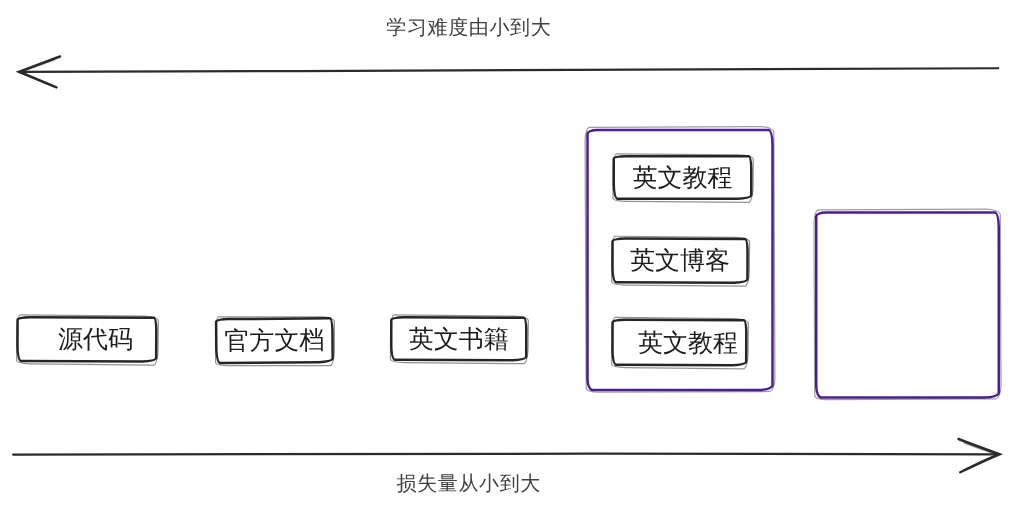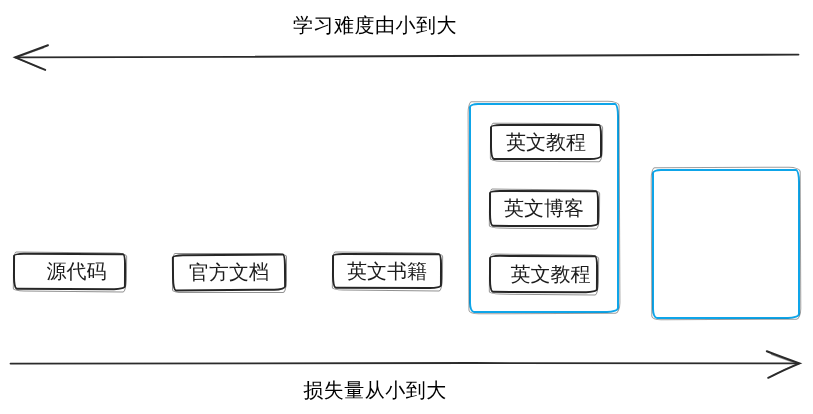--- a/index.html
+++ b/index.html
@@ -22,23 +22,23 @@
     top: 0;
     width: 813px;
     height: 414px;
     pointer-events: none;
   }
   .axis-label {
     position: absolute;
     left: 269px;
     width: 212px;
     text-align: center;
-    font-size: 20px;
+    font-size: 16px;
     letter-spacing: 0.5px;
-    color: #000000;
+    color: #404040;
     white-space: nowrap;
   }
   .axis-label.top { top: 12px; }
   .axis-label.bottom { top: 377px; }
 
   
   .sbox {
     position: absolute;
     box-sizing: border-box;
     display: flex;
@@ -57,21 +57,21 @@
     inset: -3.5px -2px -3px -2.5px;
     border: 1.5px solid rgba(38, 38, 38, 0.5);
     border-radius: 3px 12px 4px 11px / 12px 4px 13px 3px;
     transform: rotate(0.4deg);
     pointer-events: none;
   }
   
   .sgroup {
     position: absolute;
     box-sizing: border-box;
-    border: 2px solid #0ea5e9;
+    border: 2px solid #4c1d95;
     border-radius: 9px 4px 12px 5px / 4px 13px 5px 10px;
     background: transparent;
   }
   .sgroup::before {
     content: "";
     position: absolute;
     inset: -4px -2.5px -3px -3px;
     border: 1.5px solid rgba(38, 38, 38, 0.45);
     border-radius: 4px 12px 5px 10px / 12px 5px 11px 4px;
     transform: rotate(-0.25deg);
@@ -98,25 +98,25 @@
       <path opacity="0.45" stroke-width="1.4" d="M771.5 354.4 C 781 358, 790 361.3, 798 363.6 C 789.5 366.9, 780.5 371.3, 772.5 375.9"></path>
     </g>
   </svg>
 
   <div class="axis-label top">学习难度由小到大</div>
 
   <div class="sbox tilt-a" style="left:13px; top:253px; width:113px; height:37px;">
     <span>源代码</span>
   </div>
 
-  <div class="sbox tilt-b" style="left:172px; top:254px; width:114px; height:37px;">
+  <div class="sbox tilt-b" style="left:172px; top:254px; width:95px; height:37px;">
     <span>官方文档</span>
   </div>
 
-  <div class="sbox tilt-c" style="left:332px; top:253px; width:110px; height:36px;">
+  <div class="sbox tilt-c" style="left:312px; top:253px; width:110px; height:36px;">
     <span>英文书籍</span>
   </div>
 
   <div class="sgroup" style="left:469px; top:103px; width:150px; height:210px;">
     <div class="sbox" style="left:19px; top:19px; width:112px; height:36px;">
       <span>英文教程</span>
     </div>
     <div class="sbox tilt-c" style="left:18px; top:85px; width:110px; height:37px;">
       <span>英文博客</span>
     </div>

